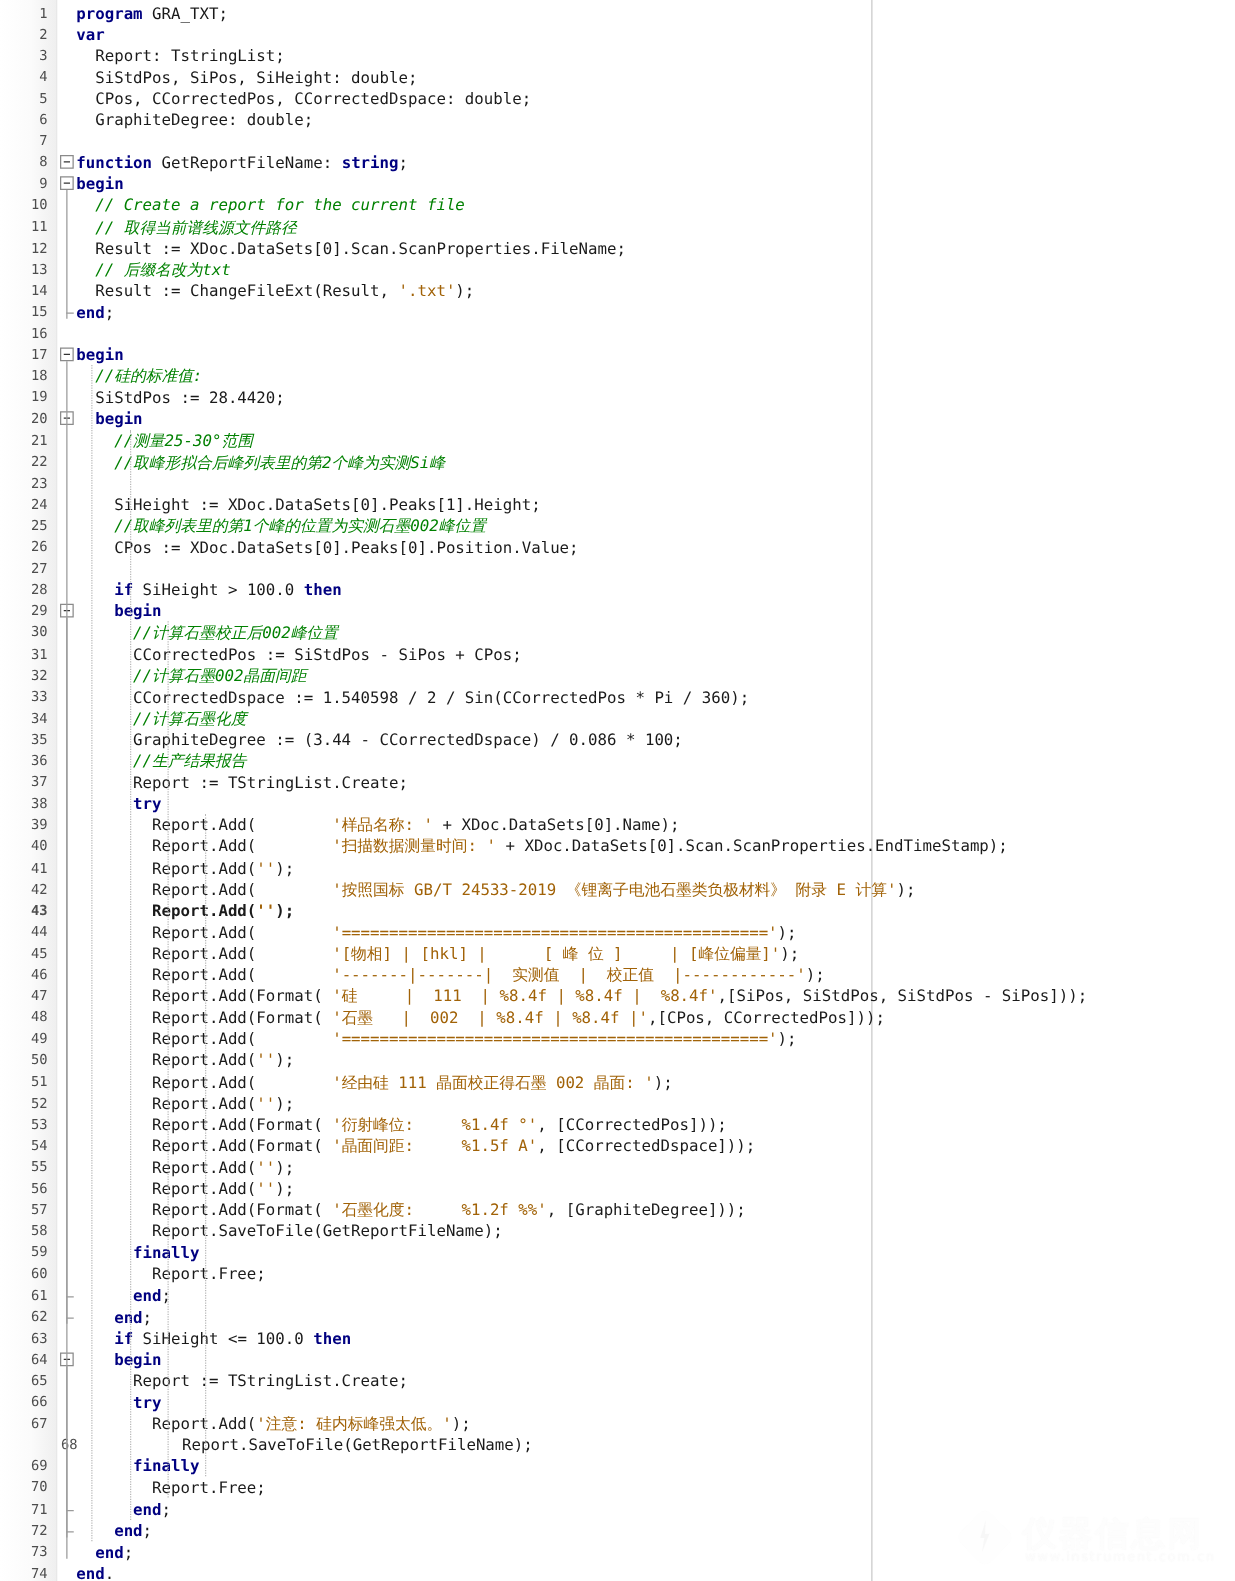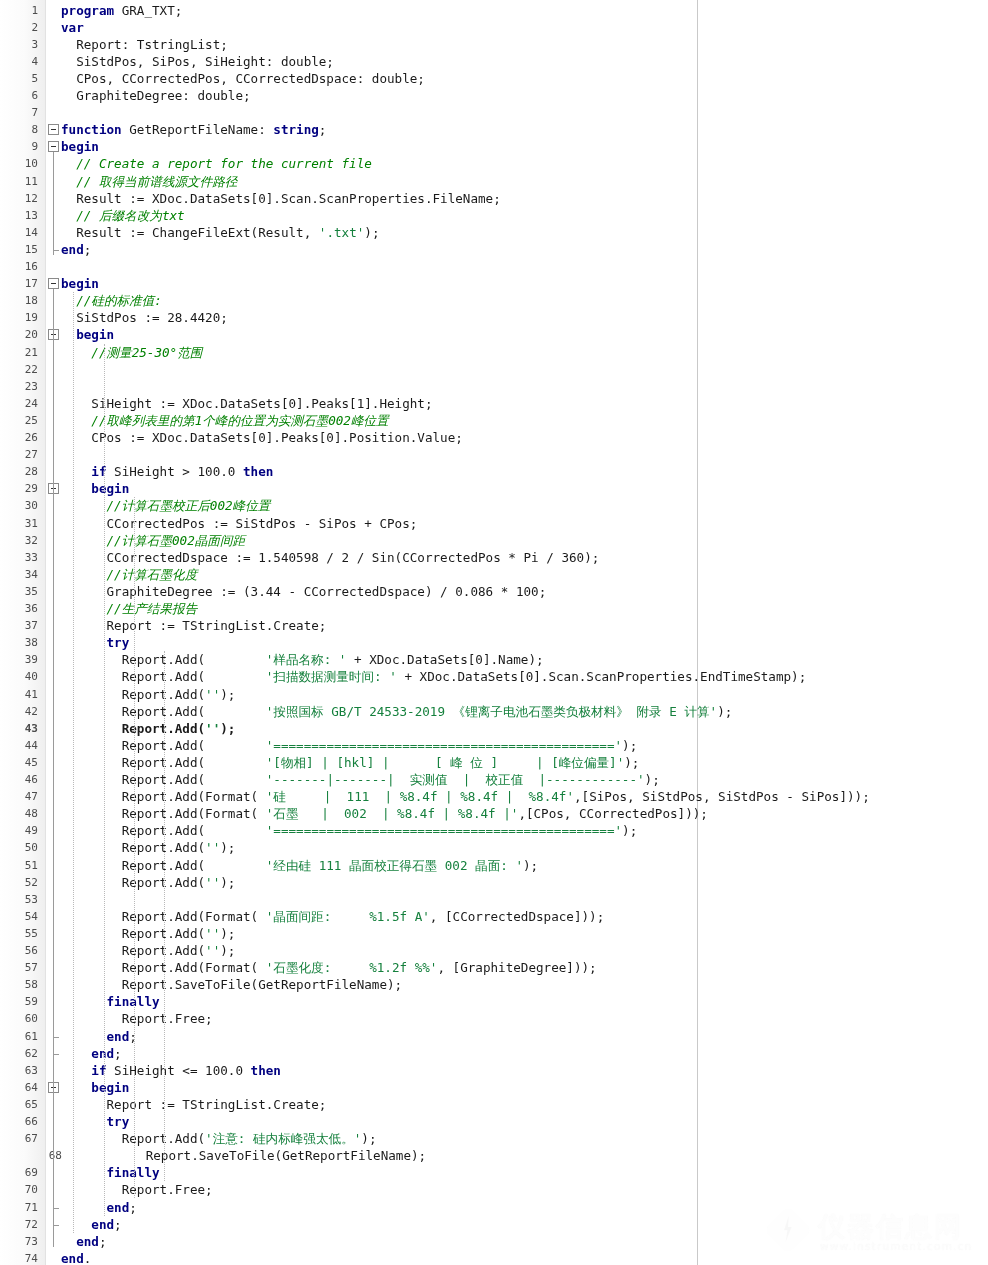--- a/index.html
+++ b/index.html
@@ -72,21 +72,21 @@
   .code {
     position: absolute;
     left: 61px; top: 0;
     white-space: pre;
     color: #1a1a1a;
   }
 
   
   .kw  { color: #000080; font-weight: bold; }
   .cm  { color: #008000; font-style: italic; }
-  .str { color: #15803d; }
+  .str { color: #a16207; }
   .pl  { color: #1a1a1a; }
 
   
   .foldbox {
     position: absolute;
     left: 48px;
     width: 11px; height: 11px;
     border: 1px solid #8a8a8a;
     background: #ffffff;
   }
@@ -185,21 +185,21 @@
       <div class="row" style="top: 189.6px; position: absolute; left: 0px; width: 988px;"><span class="lnum">12</span><span class="code"><span class="pl">  Result := XDoc.DataSets[0].Scan.ScanProperties.FileName;</span></span></div>
       <div class="row" style="top: 206.7px; position: absolute; left: 0px; width: 988px;"><span class="lnum">13</span><span class="code"><span class="cm">  // 后缀名改为txt</span></span></div>
       <div class="row" style="top: 223.8px; position: absolute; left: 0px; width: 988px;"><span class="lnum">14</span><span class="code"><span class="pl">  Result := ChangeFileExt(Result, </span><span class="str">'.txt'</span><span class="pl">);</span></span></div>
       <div class="row" style="top: 240.9px; position: absolute; left: 0px; width: 988px;"><span class="lnum">15</span><span class="code"><span class="kw">end</span><span class="pl">;</span></span></div>
       <div class="row" style="top: 258px; position: absolute; left: 0px; width: 988px;"><span class="lnum">16</span><span class="code"></span></div>
       <div class="row" style="top: 275.1px; position: absolute; left: 0px; width: 988px;"><span class="lnum">17</span><span class="code"><span class="kw">begin</span></span></div>
       <div class="row" style="top: 292.2px; position: absolute; left: 0px; width: 988px;"><span class="lnum">18</span><span class="code"><span class="cm">  //硅的标准值:</span></span></div>
       <div class="row" style="top: 309.3px; position: absolute; left: 0px; width: 988px;"><span class="lnum">19</span><span class="code"><span class="pl">  SiStdPos := 28.4420;</span></span></div>
       <div class="row" style="top: 326.4px; position: absolute; left: 0px; width: 988px;"><span class="lnum">20</span><span class="code"><span class="kw">  begin</span></span></div>
       <div class="row" style="top: 343.5px; position: absolute; left: 0px; width: 988px;"><span class="lnum">21</span><span class="code"><span class="cm">    //测量25-30°范围</span></span></div>
-      <div class="row" style="top: 360.6px; position: absolute; left: 0px; width: 988px;"><span class="lnum">22</span></div>
+      <div class="row" style="top: 360.6px; position: absolute; left: 0px; width: 988px;"><span class="lnum">22</span><span class="code"><span class="cm">    //取峰形拟合后峰列表里的第2个峰为实测Si峰</span></span></div>
       <div class="row" style="top: 377.7px; position: absolute; left: 0px; width: 988px;"><span class="lnum">23</span></div>
       <div class="row" style="top: 394.8px; position: absolute; left: 0px; width: 988px;"><span class="lnum">24</span><span class="code"><span class="pl">    SiHeight := XDoc.DataSets[0].Peaks[1].Height;</span></span></div>
       <div class="row" style="top: 411.9px; position: absolute; left: 0px; width: 988px;"><span class="lnum">25</span><span class="code"><span class="cm">    //取峰列表里的第1个峰的位置为实测石墨002峰位置</span></span></div>
       <div class="row" style="top: 429px; position: absolute; left: 0px; width: 988px;"><span class="lnum">26</span><span class="code"><span class="pl">    CPos := XDoc.DataSets[0].Peaks[0].Position.Value;</span></span></div>
       <div class="row" style="top: 446.1px; position: absolute; left: 0px; width: 988px;"><span class="lnum">27</span><span class="code"></span></div>
       <div class="row" style="top: 463.2px; position: absolute; left: 0px; width: 988px;"><span class="lnum">28</span><span class="code"><span class="pl">    </span><span class="kw">if</span><span class="pl"> SiHeight &gt; 100.0 </span><span class="kw">then</span></span></div>
       <div class="row" style="top: 480.3px; position: absolute; left: 0px; width: 988px;"><span class="lnum">29</span><span class="code"><span class="kw">    begin</span></span></div>
       <div class="row" style="top: 497.4px; position: absolute; left: 0px; width: 988px;"><span class="lnum">30</span><span class="code"><span class="cm">      //计算石墨校正后002峰位置</span></span></div>
       <div class="row" style="top: 514.5px; position: absolute; left: 0px; width: 988px; padding-left: 20px;"><span class="lnum">31</span><span class="code"><span class="pl">      CCorrectedPos := SiStdPos - SiPos + CPos;</span></span></div>
       <div class="row" style="top: 531.6px; position: absolute; left: 0px; width: 988px;"><span class="lnum">32</span><span class="code"><span class="cm">      //计算石墨002晶面间距</span></span></div>
@@ -216,21 +216,21 @@
       <div class="row" style="top: 719.7px; position: absolute; left: 0px; width: 988px; font-weight: bold;"><span class="lnum">43</span><span class="code"><span class="pl">        Report.Add(</span><span class="str">''</span><span class="pl">);</span></span></div>
       <div class="row" style="top: 736.8px; position: absolute; left: 0px; width: 988px;"><span class="lnum">44</span><span class="code"><span class="pl">        Report.Add(        </span><span class="str">'============================================='</span><span class="pl">);</span></span></div>
       <div class="row" style="top: 753.9px; position: absolute; left: 0px; width: 988px;"><span class="lnum">45</span><span class="code"><span class="pl">        Report.Add(        </span><span class="str">'[物相] | [hkl] |      [ 峰 位 ]     | [峰位偏量]'</span><span class="pl">);</span></span></div>
       <div class="row" style="top: 771px; position: absolute; left: 0px; width: 955px;"><span class="lnum">46</span><span class="code"><span class="pl">        Report.Add(        </span><span class="str">'-------|-------|  实测值  |  校正值  |------------'</span><span class="pl">);</span></span></div>
       <div class="row" style="top: 788.1px; position: absolute; left: 0px; width: 988px;"><span class="lnum">47</span><span class="code"><span class="pl">        Report.Add(Format( </span><span class="str">'硅     |  111  | %8.4f | %8.4f |  %8.4f'</span><span class="pl">,[SiPos, SiStdPos, SiStdPos - SiPos]));</span></span></div>
       <div class="row" style="top: 805.2px; position: absolute; left: 0px; width: 988px;"><span class="lnum">48</span><span class="code"><span class="pl">        Report.Add(Format( </span><span class="str">'石墨   |  002  | %8.4f | %8.4f |'</span><span class="pl">,[CPos, CCorrectedPos]));</span></span></div>
       <div class="row" style="top: 822.3px; position: absolute; left: 0px; width: 988px;"><span class="lnum">49</span><span class="code"><span class="pl">        Report.Add(        </span><span class="str">'============================================='</span><span class="pl">);</span></span></div>
       <div class="row" style="top: 839.4px; position: absolute; left: 0px; width: 988px;"><span class="lnum">50</span><span class="code"><span class="pl">        Report.Add(</span><span class="str">''</span><span class="pl">);</span></span></div>
       <div class="row" style="top: 856.5px; position: absolute; left: 0px; width: 988px;"><span class="lnum">51</span><span class="code"><span class="pl">        Report.Add(        </span><span class="str">'经由硅 111 晶面校正得石墨 002 晶面: '</span><span class="pl">);</span></span></div>
       <div class="row" style="top: 873.6px; position: absolute; left: 0px; width: 988px;"><span class="lnum">52</span><span class="code"><span class="pl">        Report.Add(</span><span class="str">''</span><span class="pl">);</span></span></div>
-      <div class="row" style="top: 890.7px; position: absolute; left: 0px; width: 988px;"><span class="lnum">53</span></div>
+      <div class="row" style="top: 890.7px; position: absolute; left: 0px; width: 988px;"><span class="lnum">53</span><span class="code"><span class="pl">        Report.Add(Format( </span><span class="str">'衍射峰位:     %1.4f °'</span><span class="pl">, [CCorrectedPos]));</span></span></div>
       <div class="row" style="top: 907.8px; position: absolute; left: 0px; width: 988px;"><span class="lnum">54</span><span class="code"><span class="pl">        Report.Add(Format( </span><span class="str">'晶面间距:     %1.5f A'</span><span class="pl">, [CCorrectedDspace]));</span></span></div>
       <div class="row" style="top: 924.9px; position: absolute; left: 0px; width: 988px;"><span class="lnum">55</span><span class="code"><span class="pl">        Report.Add(</span><span class="str">''</span><span class="pl">);</span></span></div>
       <div class="row" style="top: 942px; position: absolute; left: 0px; width: 988px;"><span class="lnum">56</span><span class="code"><span class="pl">        Report.Add(</span><span class="str">''</span><span class="pl">);</span></span></div>
       <div class="row" style="top: 959.1px; position: absolute; left: 0px; width: 988px;"><span class="lnum">57</span><span class="code"><span class="pl">        Report.Add(Format( </span><span class="str">'石墨化度:     %1.2f %%'</span><span class="pl">, [GraphiteDegree]));</span></span></div>
       <div class="row" style="top: 976.2px; position: absolute; left: 0px; width: 988px;"><span class="lnum">58</span><span class="code"><span class="pl">        Report.SaveToFile(GetReportFileName);</span></span></div>
       <div class="row" style="top: 993.3px; position: absolute; left: 0px; width: 988px;"><span class="lnum">59</span><span class="code"><span class="kw">      finally</span></span></div>
       <div class="row" style="top: 1010.4px; position: absolute; left: 0px; width: 988px;"><span class="lnum">60</span><span class="code"><span class="pl">        Report.Free;</span></span></div>
       <div class="row" style="top: 1027.5px; position: absolute; left: 0px; width: 988px;"><span class="lnum">61</span><span class="code"><span class="kw">      end</span><span class="pl">;</span></span></div>
       <div class="row" style="top: 1044.6px; position: absolute; left: 0px; width: 988px;"><span class="lnum">62</span><span class="code"><span class="kw">    end</span><span class="pl">;</span></span></div>
       <div class="row" style="top: 1061.7px; position: absolute; left: 0px; width: 988px;"><span class="lnum">63</span><span class="code"><span class="pl">    </span><span class="kw">if</span><span class="pl"> SiHeight &lt;= 100.0 </span><span class="kw">then</span></span></div>

